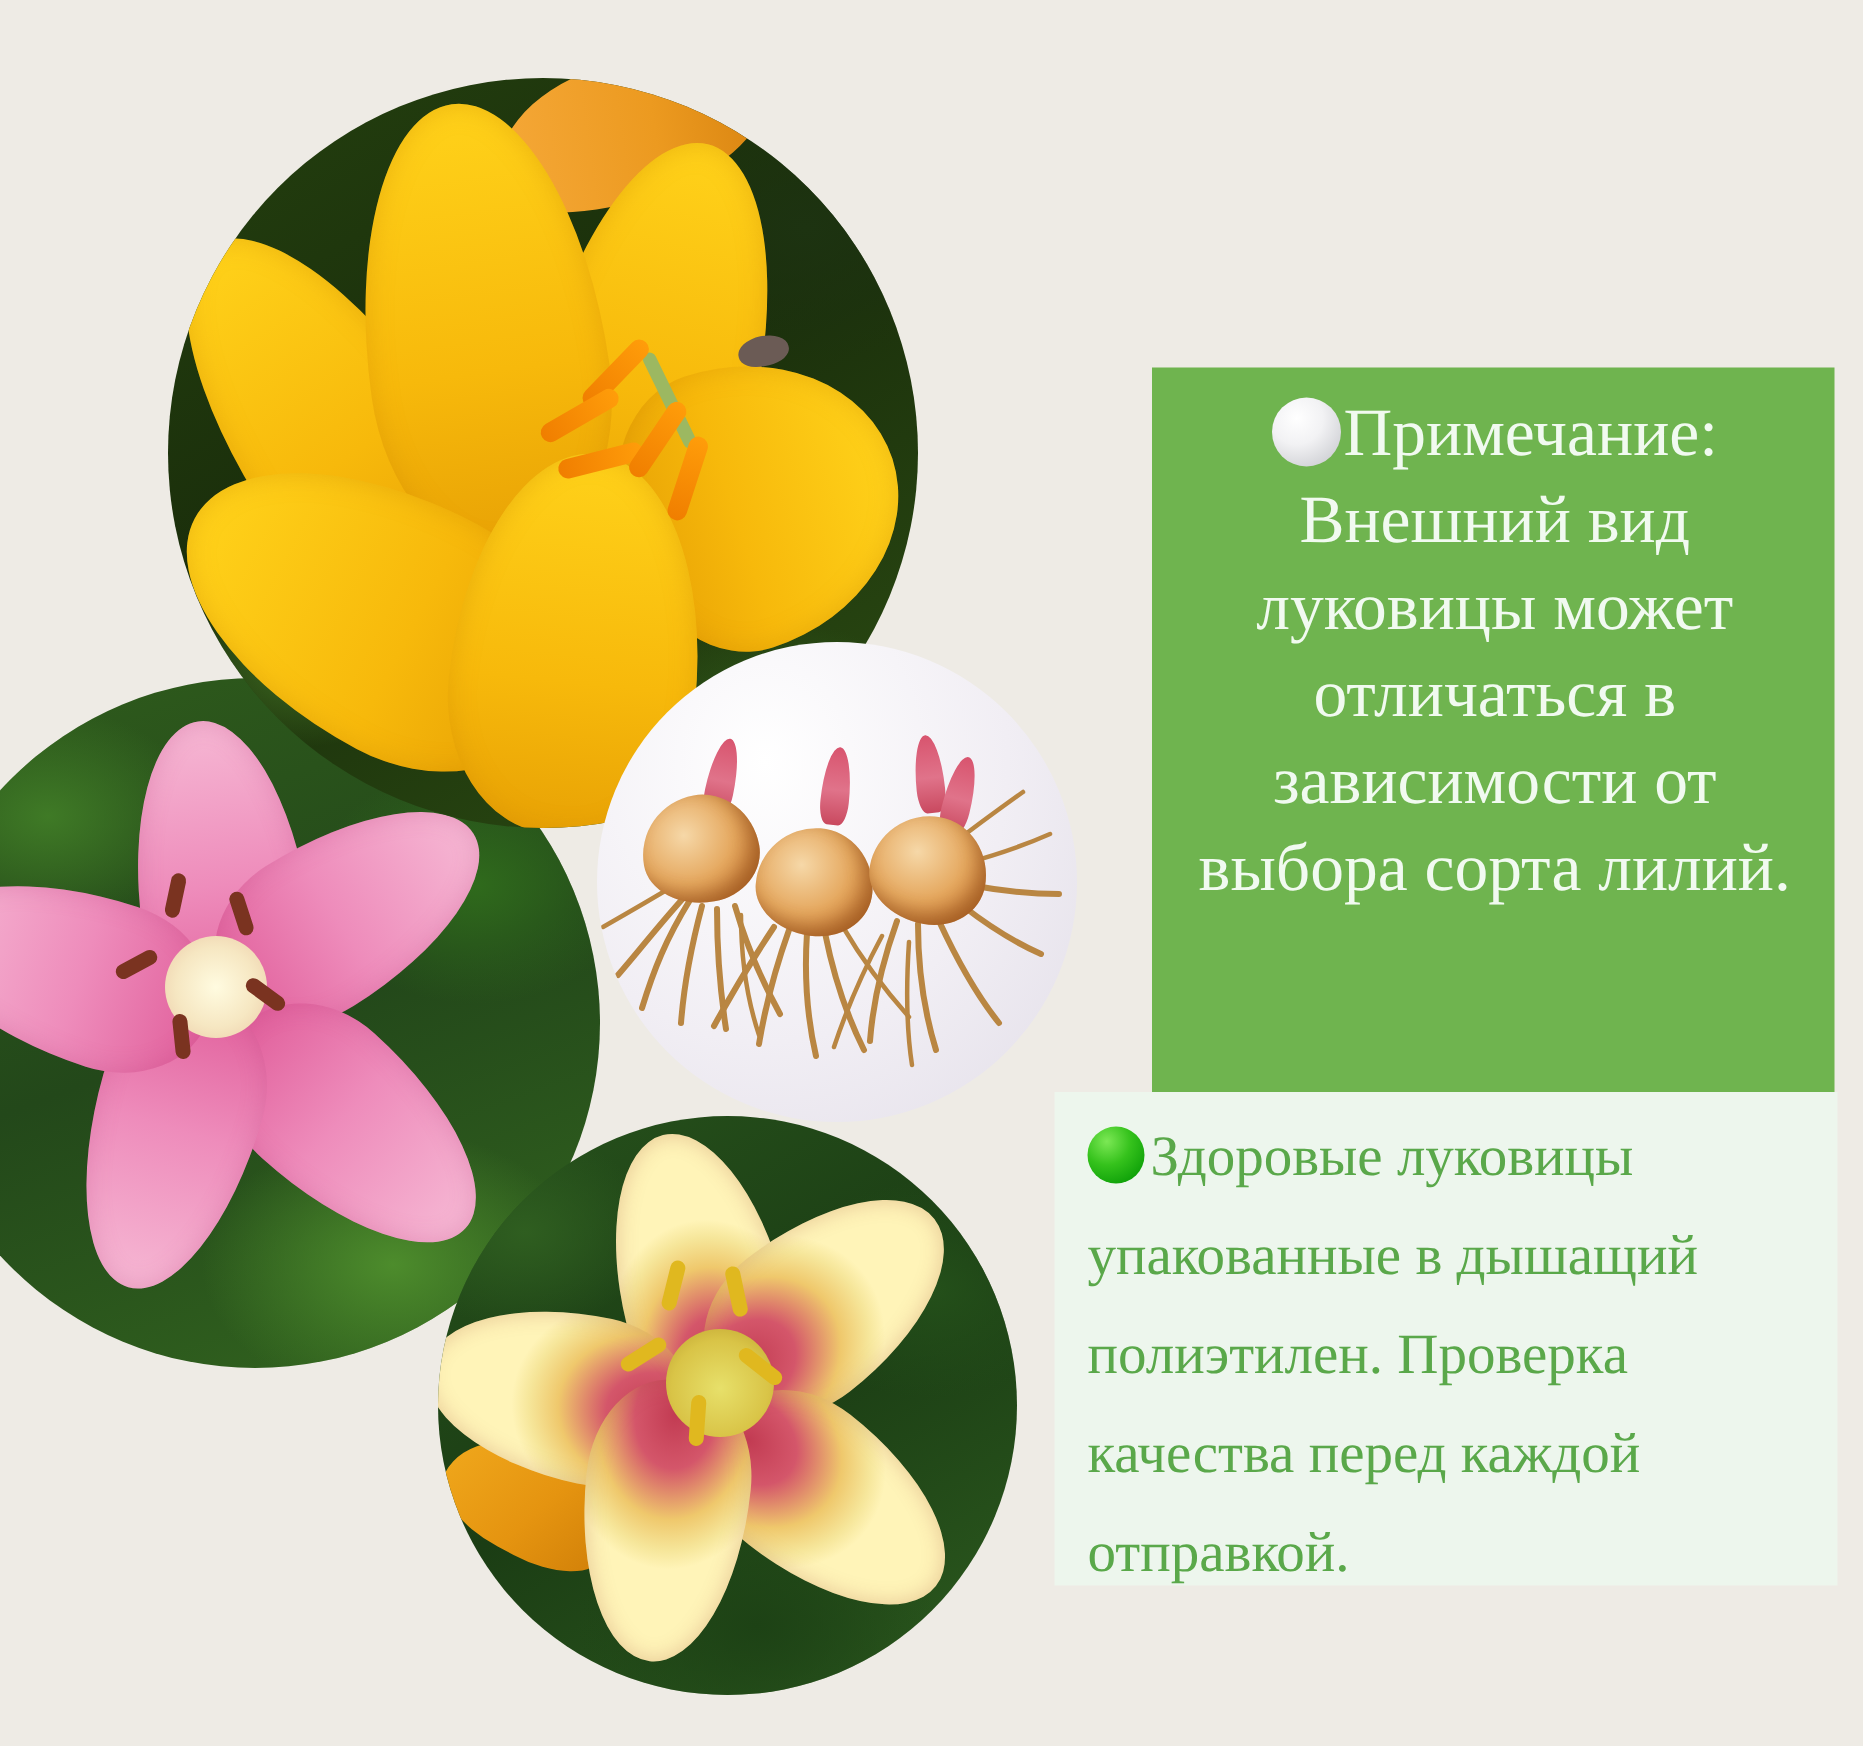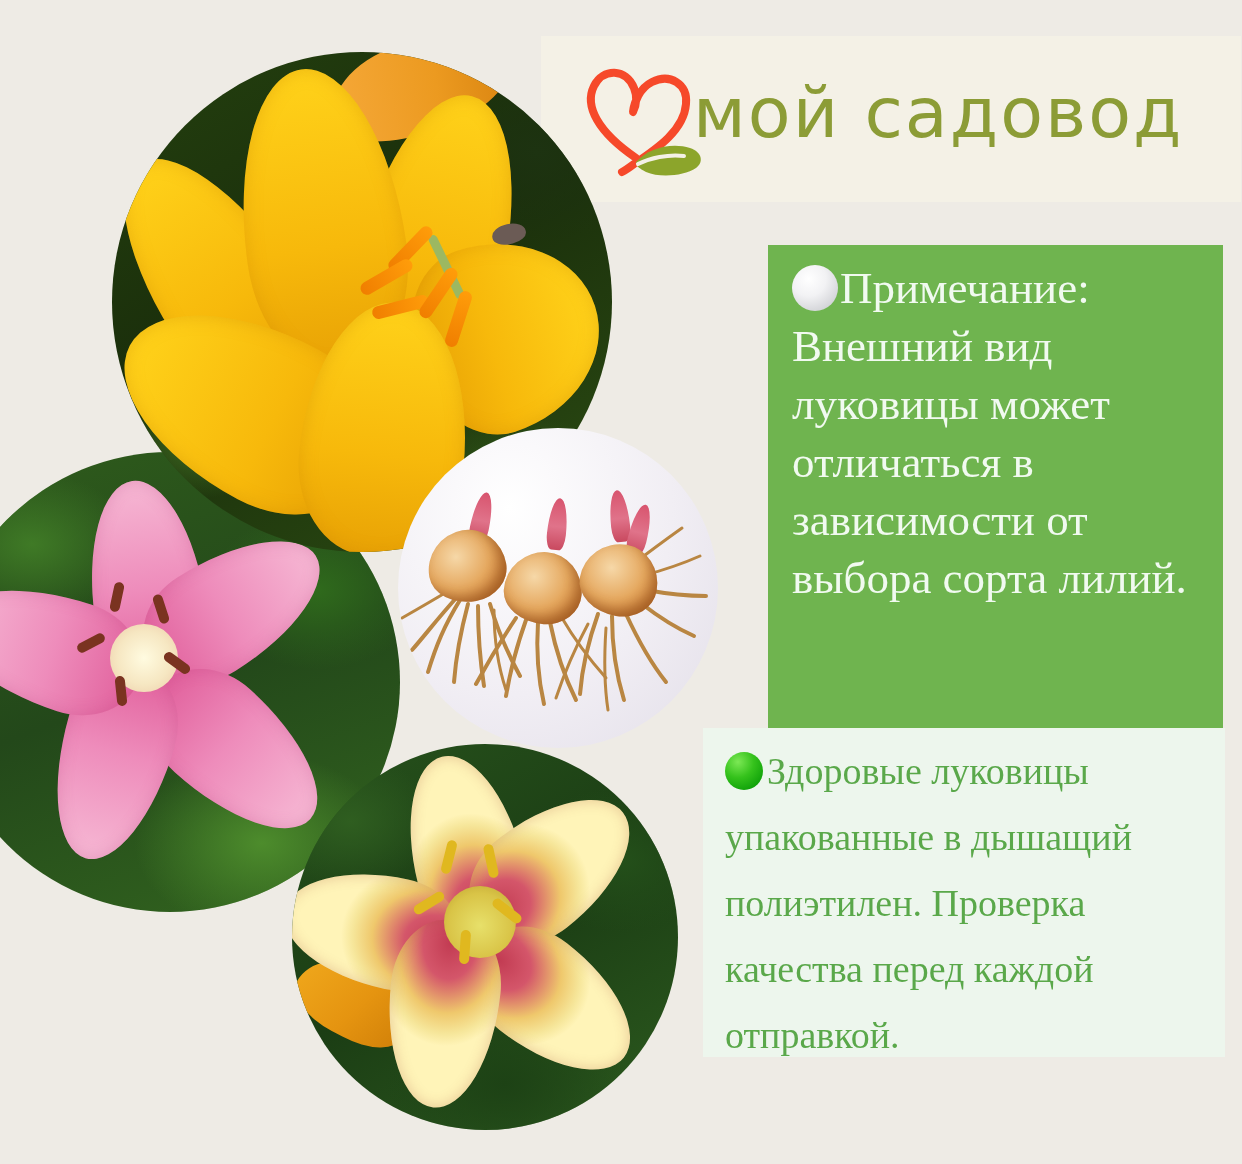--- a/index.html
+++ b/index.html
@@ -250,20 +250,21 @@
   
   .note-card {
     position: absolute;
     left: 768px;
     top: 245px;
     width: 455px;
     height: 512px;
     background: #6FB44F;
     box-sizing: border-box;
     padding: 14px 22px 10px 24px;
+    text-align: center;
   }
   .note-text {
     font-size: 45px;
     line-height: 58px;
     color: #F1FAF0;
     font-family: "Liberation Serif", "DejaVu Serif", serif;
   }
   .bullet-gray {
     display: inline-block;
     width: 46px; height: 46px;
@@ -391,35 +392,20 @@
         <div class="rcenter"></div>
         <div class="ranther ra1"></div>
         <div class="ranther ra2"></div>
         <div class="ranther ra3"></div>
         <div class="ranther ra4"></div>
         <div class="ranther ra5"></div>
       </div>
     </div>
   </div>
 
-  <div class="logo-panel">
-    <div class="logo-mark">
-      <svg viewBox="0 0 132 128" width="132" height="128" aria-hidden="true">
-
-        <path d="M60 104 C22 78 8 52 18 32 C27 14 50 14 58 34 C62 44 60 52 57 58
-                 C58 48 64 34 76 28 C94 19 112 30 110 50 C108 76 82 94 58 110
-                 C54 113 50 116 46 118" fill="none" stroke="#F6492A" stroke-width="8" stroke-linecap="round" stroke-linejoin="round"></path>
-
-        <path d="M60 108 C72 94 96 88 114 94 C126 98 128 108 120 114
-                 C108 122 84 124 70 118 C64 115 60 112 60 108 Z" fill="#8CA52B"></path>
-        <path d="M62 110 C74 104 92 100 108 102" fill="none" stroke="#F4F1E6" stroke-width="4" stroke-linecap="round"></path>
-      </svg>
-    </div>
-    <div class="logo-text">мой садовод</div>
-  </div>
 
   <div class="note-card">
     <div class="note-text">
       <span class="bullet-gray"></span><span>Примечание: Внешний вид луковицы может отличаться в зависимости от выбора сорта лилий.</span>
     </div>
   </div>
 
   <div class="quality-card">
     <div class="quality-text">
       <span class="bullet-green"></span><span>Здоровые луковицы упакованные в дышащий полиэтилен. Проверка качества перед каждой отправкой.</span>

